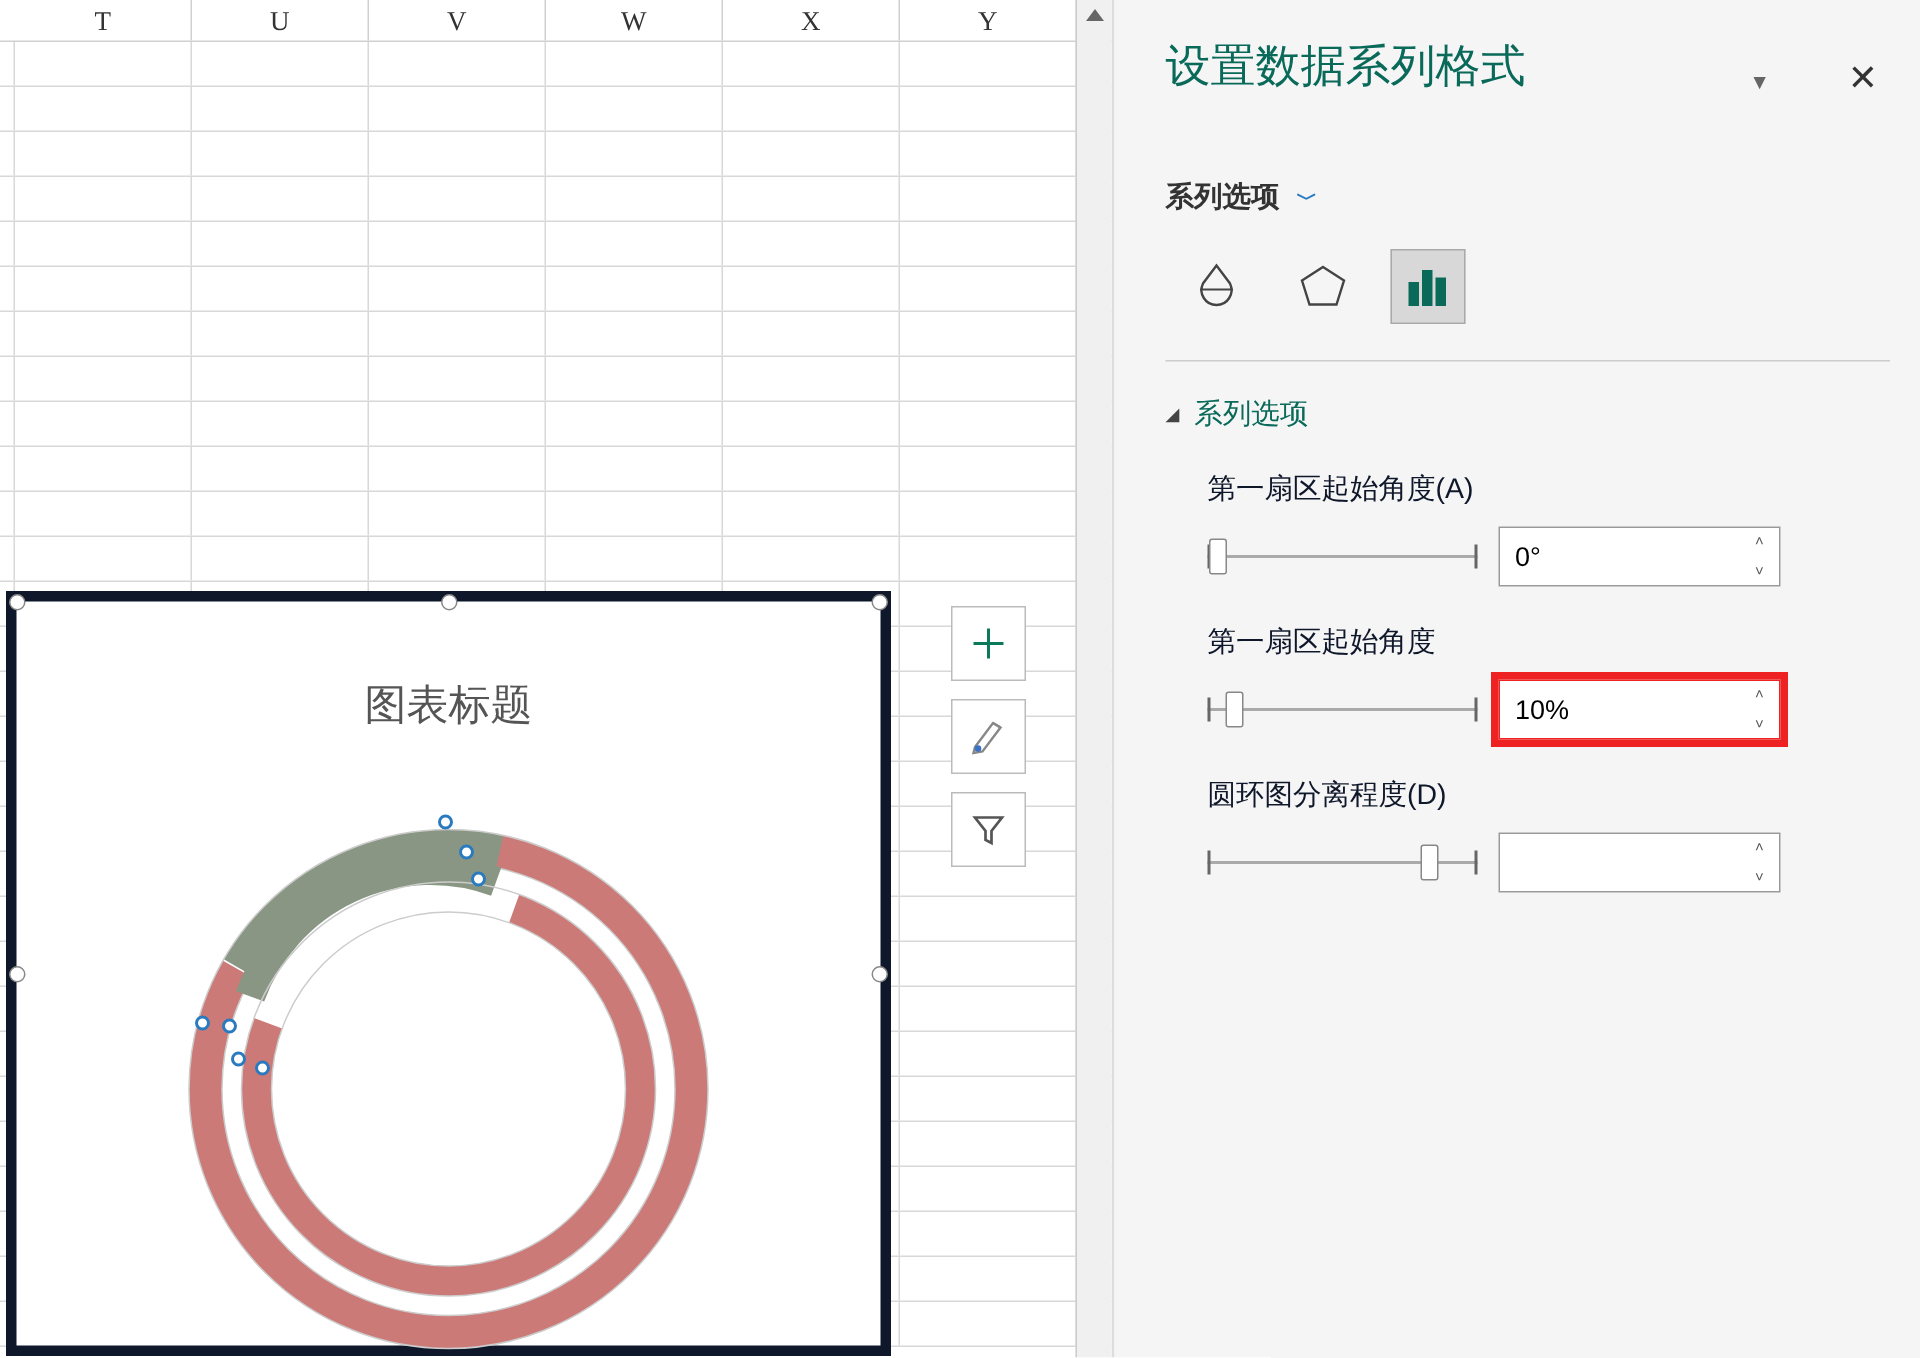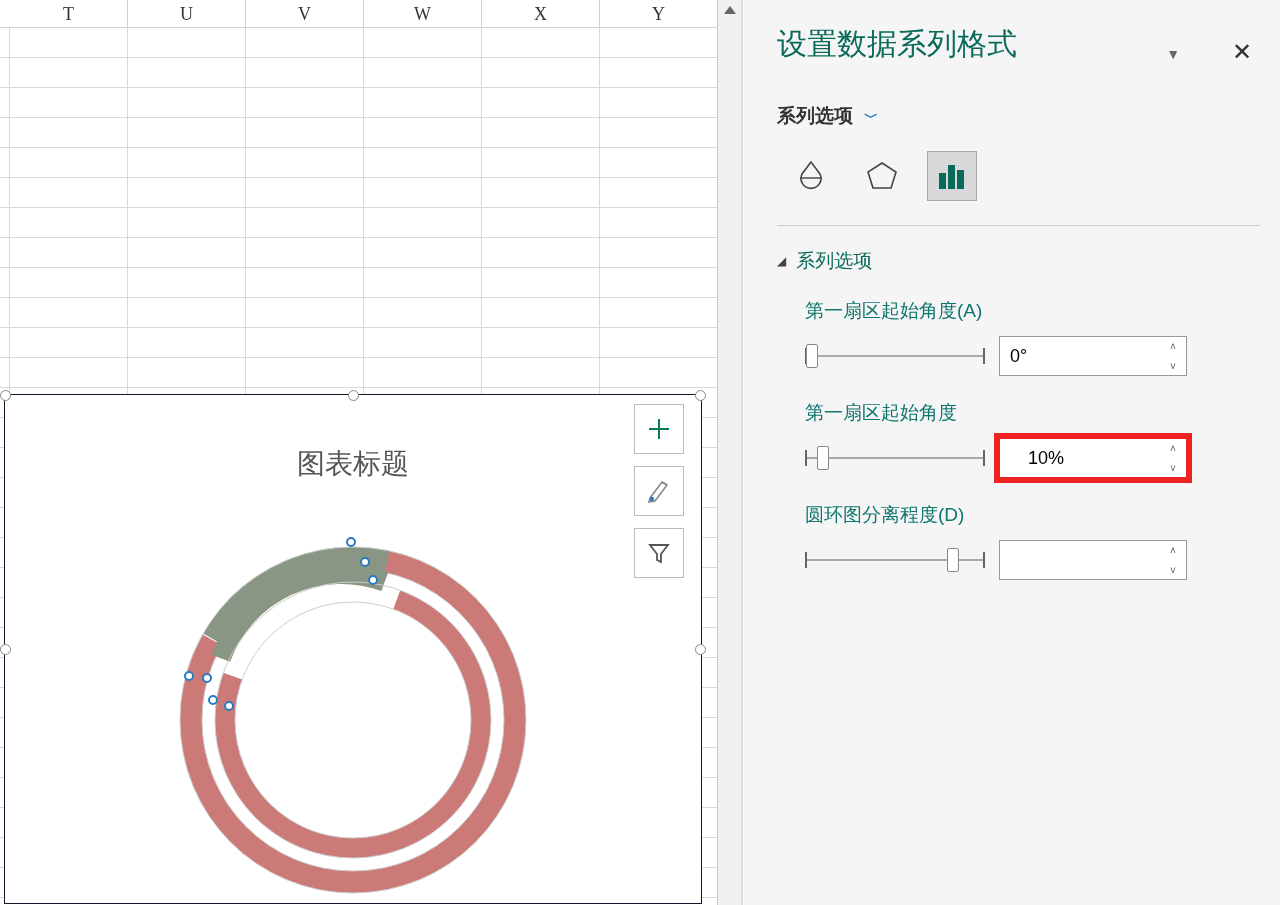--- a/index.html
+++ b/index.html
@@ -13,21 +13,21 @@
 .row { display: flex; height: 30px; border-bottom: 1px solid #d8d8d8; }
 .cell { flex: 0 0 118px; border-right: 1px solid #d8d8d8; }
 .row .cell:first-child { flex: 0 0 10px; }
 
 
 .sheet-vscroll { position: absolute; right: 0; top: 0; width: 24px; height: 100%; background: #f0f0f0; border-left: 1px solid #ccc; }
 .sheet-vscroll .arrow-up { position: absolute; top: 2px; left: 4px; width: 16px; height: 16px; }
 .sheet-vscroll .arrow-up::before { content: ""; position: absolute; left: 2px; top: 4px; border-left: 6px solid transparent; border-right: 6px solid transparent; border-bottom: 8px solid #666; }
 
 
-.chart-container { position: absolute; left: 4px; top: 394px; width: 698px; height: 510px; background: #fff; border: 1px solid #0f172a; }
+.chart-container { position: absolute; left: 4px; top: 394px; width: 590px; height: 510px; background: #fff; border: 7px solid #0f172a; }
 .chart-title { text-align: center; font-size: 28px; color: #555; margin-top: 50px; }
 .chart-plot { position: absolute; left: 50%; margin-left: -205px; top: 120px; width: 410px; height: 410px; }
 
 
 .handle { position: absolute; width: 11px; height: 11px; background: #fff; border: 1.5px solid #888; border-radius: 50%; }
 .h-tl { left: -5px; top: -5px; }
 .h-tm { left: 50%; margin-left: -5px; top: -5px; }
 .h-tr { right: -5px; top: -5px; }
 .h-ml { left: -5px; top: 50%; margin-top: -5px; }
 .h-mr { right: -5px; top: 50%; margin-top: -5px; }
@@ -40,47 +40,47 @@
 .chart-action { width: 50px; height: 50px; border: 1px solid #bbb; background: #fff; display: flex; align-items: center; justify-content: center; cursor: pointer; }
 
 
 .divider { width: 2px; background: #ddd; }
 
 
 .panel { flex: 1; background: #f5f5f5; padding: 24px 20px 0 34px; position: relative; }
 .panel-title { font-size: 30px; color: #0a6a5a; font-weight: 400; }
 .panel-close { position: absolute; right: 28px; top: 38px; font-size: 24px; color: #333; cursor: pointer; }
 .panel-dropdown { position: absolute; right: 100px; top: 46px; color: #666; font-size: 14px; }
-.panel-subtitle { margin-top: 38px; font-size: 19px; font-weight: 600; color: #333; }
+.panel-subtitle { margin-top: 53px; font-size: 19px; font-weight: 600; color: #333; }
 .panel-subtitle .chev { color: #2a7abf; margin-left: 6px; font-size: 14px; }
 
 .icon-row { display: flex; gap: 20px; margin-top: 22px; padding: 0 0 24px 10px; border-bottom: 1px solid #ccc; }
 .icon-btn { width: 50px; height: 50px; display: flex; align-items: center; justify-content: center; cursor: pointer; }
 .icon-btn.active { background: #d8d8d8; border: 1px solid #aaa; }
 
 .section { margin-top: 22px; }
 .section-header { display: flex; align-items: center; font-size: 19px; color: #0a6a5a; font-weight: 500; }
 .section-header .tri { font-size: 12px; margin-right: 10px; color: #444; display: inline-block; transform: rotate(0deg); }
 
 .control { margin: 24px 0 0 28px; }
-.control-label { font-size: 19px; color: #0f766e; margin-bottom: 12px; }
+.control-label { font-size: 19px; color: #0f172a; margin-bottom: 12px; }
 .control-row { display: flex; align-items: center; gap: 14px; }
 
 .slider { position: relative; width: 180px; height: 24px; }
 .slider-track { position: absolute; left: 0; right: 0; top: 50%; height: 2px; background: #aaa; transform: translateY(-50%); }
 .slider-tick-l { position: absolute; left: 0; top: 4px; bottom: 4px; width: 2px; background: #666; }
 .slider-tick-r { position: absolute; right: 0; top: 4px; bottom: 4px; width: 2px; background: #666; }
 .slider-thumb { position: absolute; top: 50%; width: 12px; height: 24px; background: #fff; border: 1px solid #888; transform: translate(-50%, -50%); border-radius: 2px; }
 
 .spinner { display: flex; align-items: center; width: 188px; height: 40px; border: 1px solid #999; background: #fff; position: relative; font-size: 18px; }
 .spinner input { border: 0; width: 150px; height: 100%; padding: 0 10px; font-size: 18px; outline: none; }
 .spinner .btns { position: absolute; right: 4px; top: 2px; bottom: 2px; width: 18px; display: flex; flex-direction: column; justify-content: space-between; }
 .spinner .sbtn { height: 14px; display: flex; align-items: center; justify-content: center; cursor: pointer; color: #555; font-size: 10px; }
 
-.spinner.highlight { outline: 5px solid #e22; border: 1px solid #e22; justify-content: center; }
+.spinner.highlight { outline: 5px solid #e22; border: 1px solid #e22; }
 
 </style>
 </head>
 <body>
 
 <div class="sheet-area">
   <div class="col-headers">
     <div class="col-header" style="flex:0 0 10px;border-right:0"></div>
     <div class="col-header">T</div>
     <div class="col-header">U</div>

